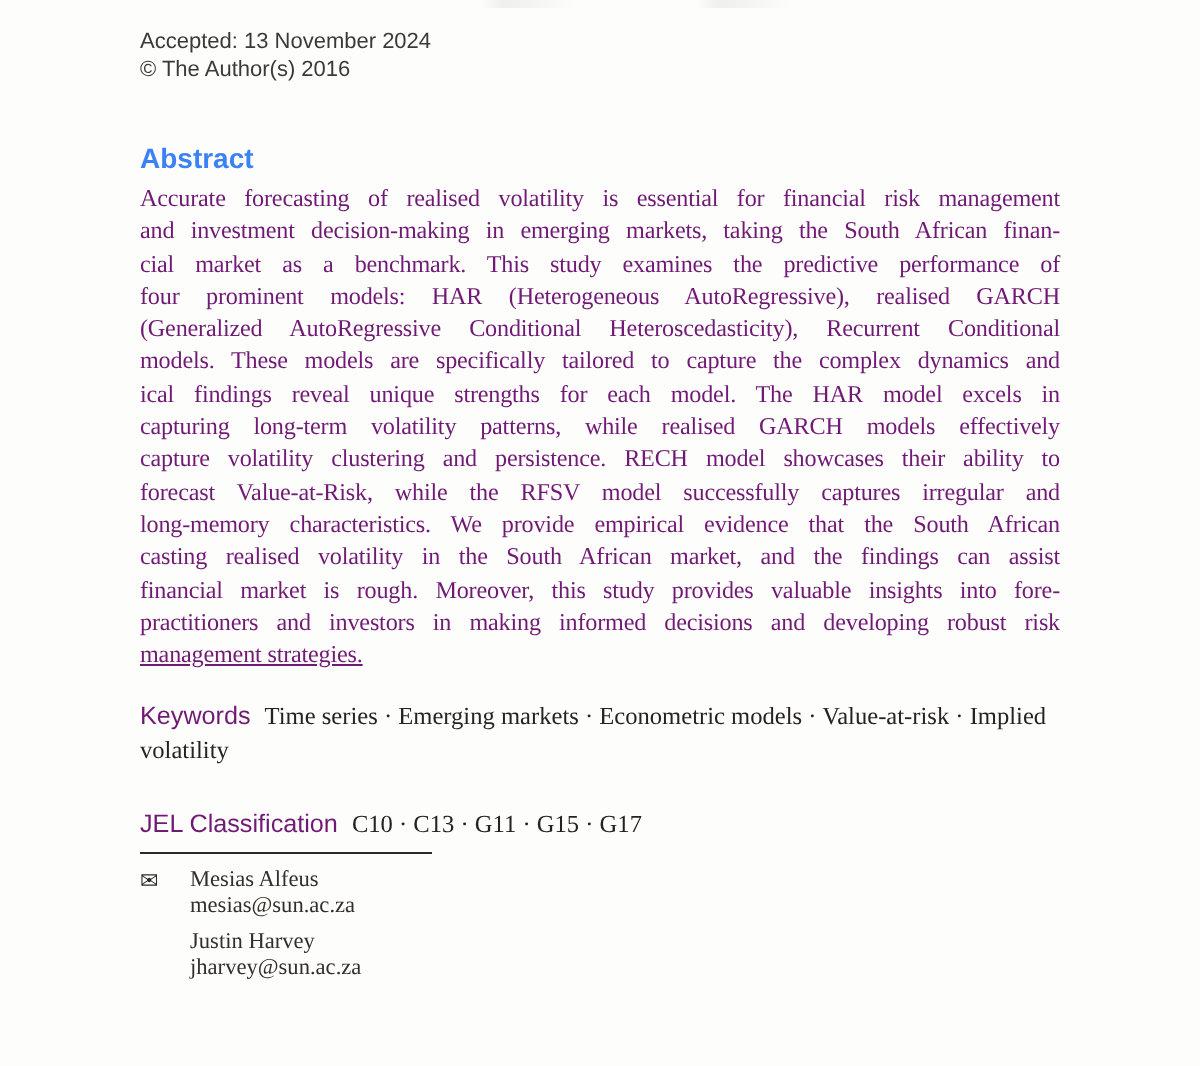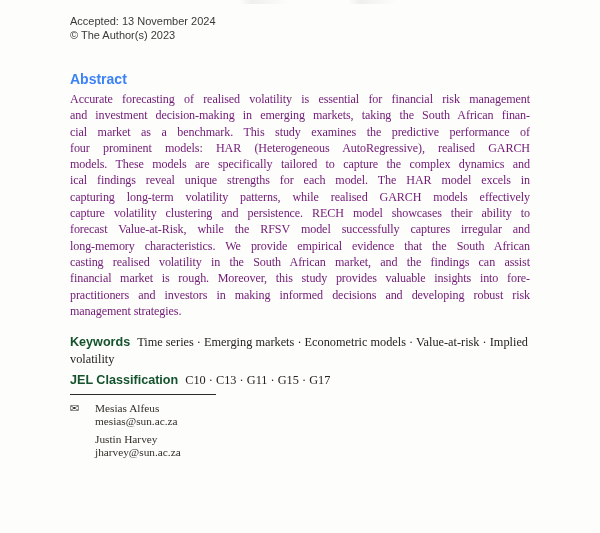--- a/index.html
+++ b/index.html
@@ -35,28 +35,28 @@
     font-weight: bold; color: #3b82f6;
     margin: 29px 0 4px 0;
   }
   .abstract-body {
     font-size: 12.1px;
     line-height: 16.3px;
     letter-spacing: -0.1px;
     color: #701a75;
   }
   .jline { text-align: justify; text-align-last: justify; }
-  .jline:last-child { text-align-last: left; }
+  .jline:last-child { text-align-last: left; text-decoration: underline; }
   .kv { margin: 0; font-size: 12.3px; line-height: 16.5px; color: #262220; }
   .keywords { margin-top: 15px; }
-  .jel { margin-top: 5px; }
+  .jel { margin-top: 21px; }
   .kv-label {
     font-family: "Liberation Sans", sans-serif;
-    font-weight: bold; font-size: 12.6px;
-    color: #14532d; margin-right: 7px;
+    font-weight: normal; font-size: 12.6px;
+    color: #701a75; margin-right: 7px;
   }
   .fn-rule {
     width: 146px; height: 0;
     border-top: 1.8px solid #2a2a2a;
     margin-top: 5px;
   }
   .fn { margin-top: 7px; font-size: 11.3px; line-height: 13.5px; color: #332e29; }
   .fn-row { display: flex; }
   .fn-row + .fn-row { margin-top: 4px; }
   .env {
@@ -66,30 +66,31 @@
   }
 </style>
 </head>
 <body>
 
 <div class="page">
   <div class="scan-noise"></div>
 
   <header class="meta">
     <div class="meta-line">Accepted: 13 November 2024</div>
-    <div class="meta-line">© The Author(s) 2023</div>
+    <div class="meta-line">© The Author(s) 2016</div>
   </header>
 
   <section>
     <h2 class="sec-heading">Abstract</h2>
     <div class="abstract-body">
         <div class="jline">Accurate forecasting of realised volatility is essential for financial risk management</div>
         <div class="jline">and investment decision-making in emerging markets, taking the South African finan-</div>
         <div class="jline">cial market as a benchmark. This study examines the predictive performance of</div>
         <div class="jline">four prominent models: HAR (Heterogeneous AutoRegressive), realised GARCH</div>
+        <div class="jline">(Generalized AutoRegressive Conditional Heteroscedasticity), Recurrent Conditional</div>
         <div class="jline">models. These models are specifically tailored to capture the complex dynamics and</div>
         <div class="jline">ical findings reveal unique strengths for each model. The HAR model excels in</div>
         <div class="jline">capturing long-term volatility patterns, while realised GARCH models effectively</div>
         <div class="jline">capture volatility clustering and persistence. RECH model showcases their ability to</div>
         <div class="jline">forecast Value-at-Risk, while the RFSV model successfully captures irregular and</div>
         <div class="jline">long-memory characteristics. We provide empirical evidence that the South African</div>
         <div class="jline">casting realised volatility in the South African market, and the findings can assist</div>
         <div class="jline">financial market is rough. Moreover, this study provides valuable insights into fore-</div>
         <div class="jline">practitioners and investors in making informed decisions and developing robust risk</div>
         <div class="jline">management strategies.</div>

